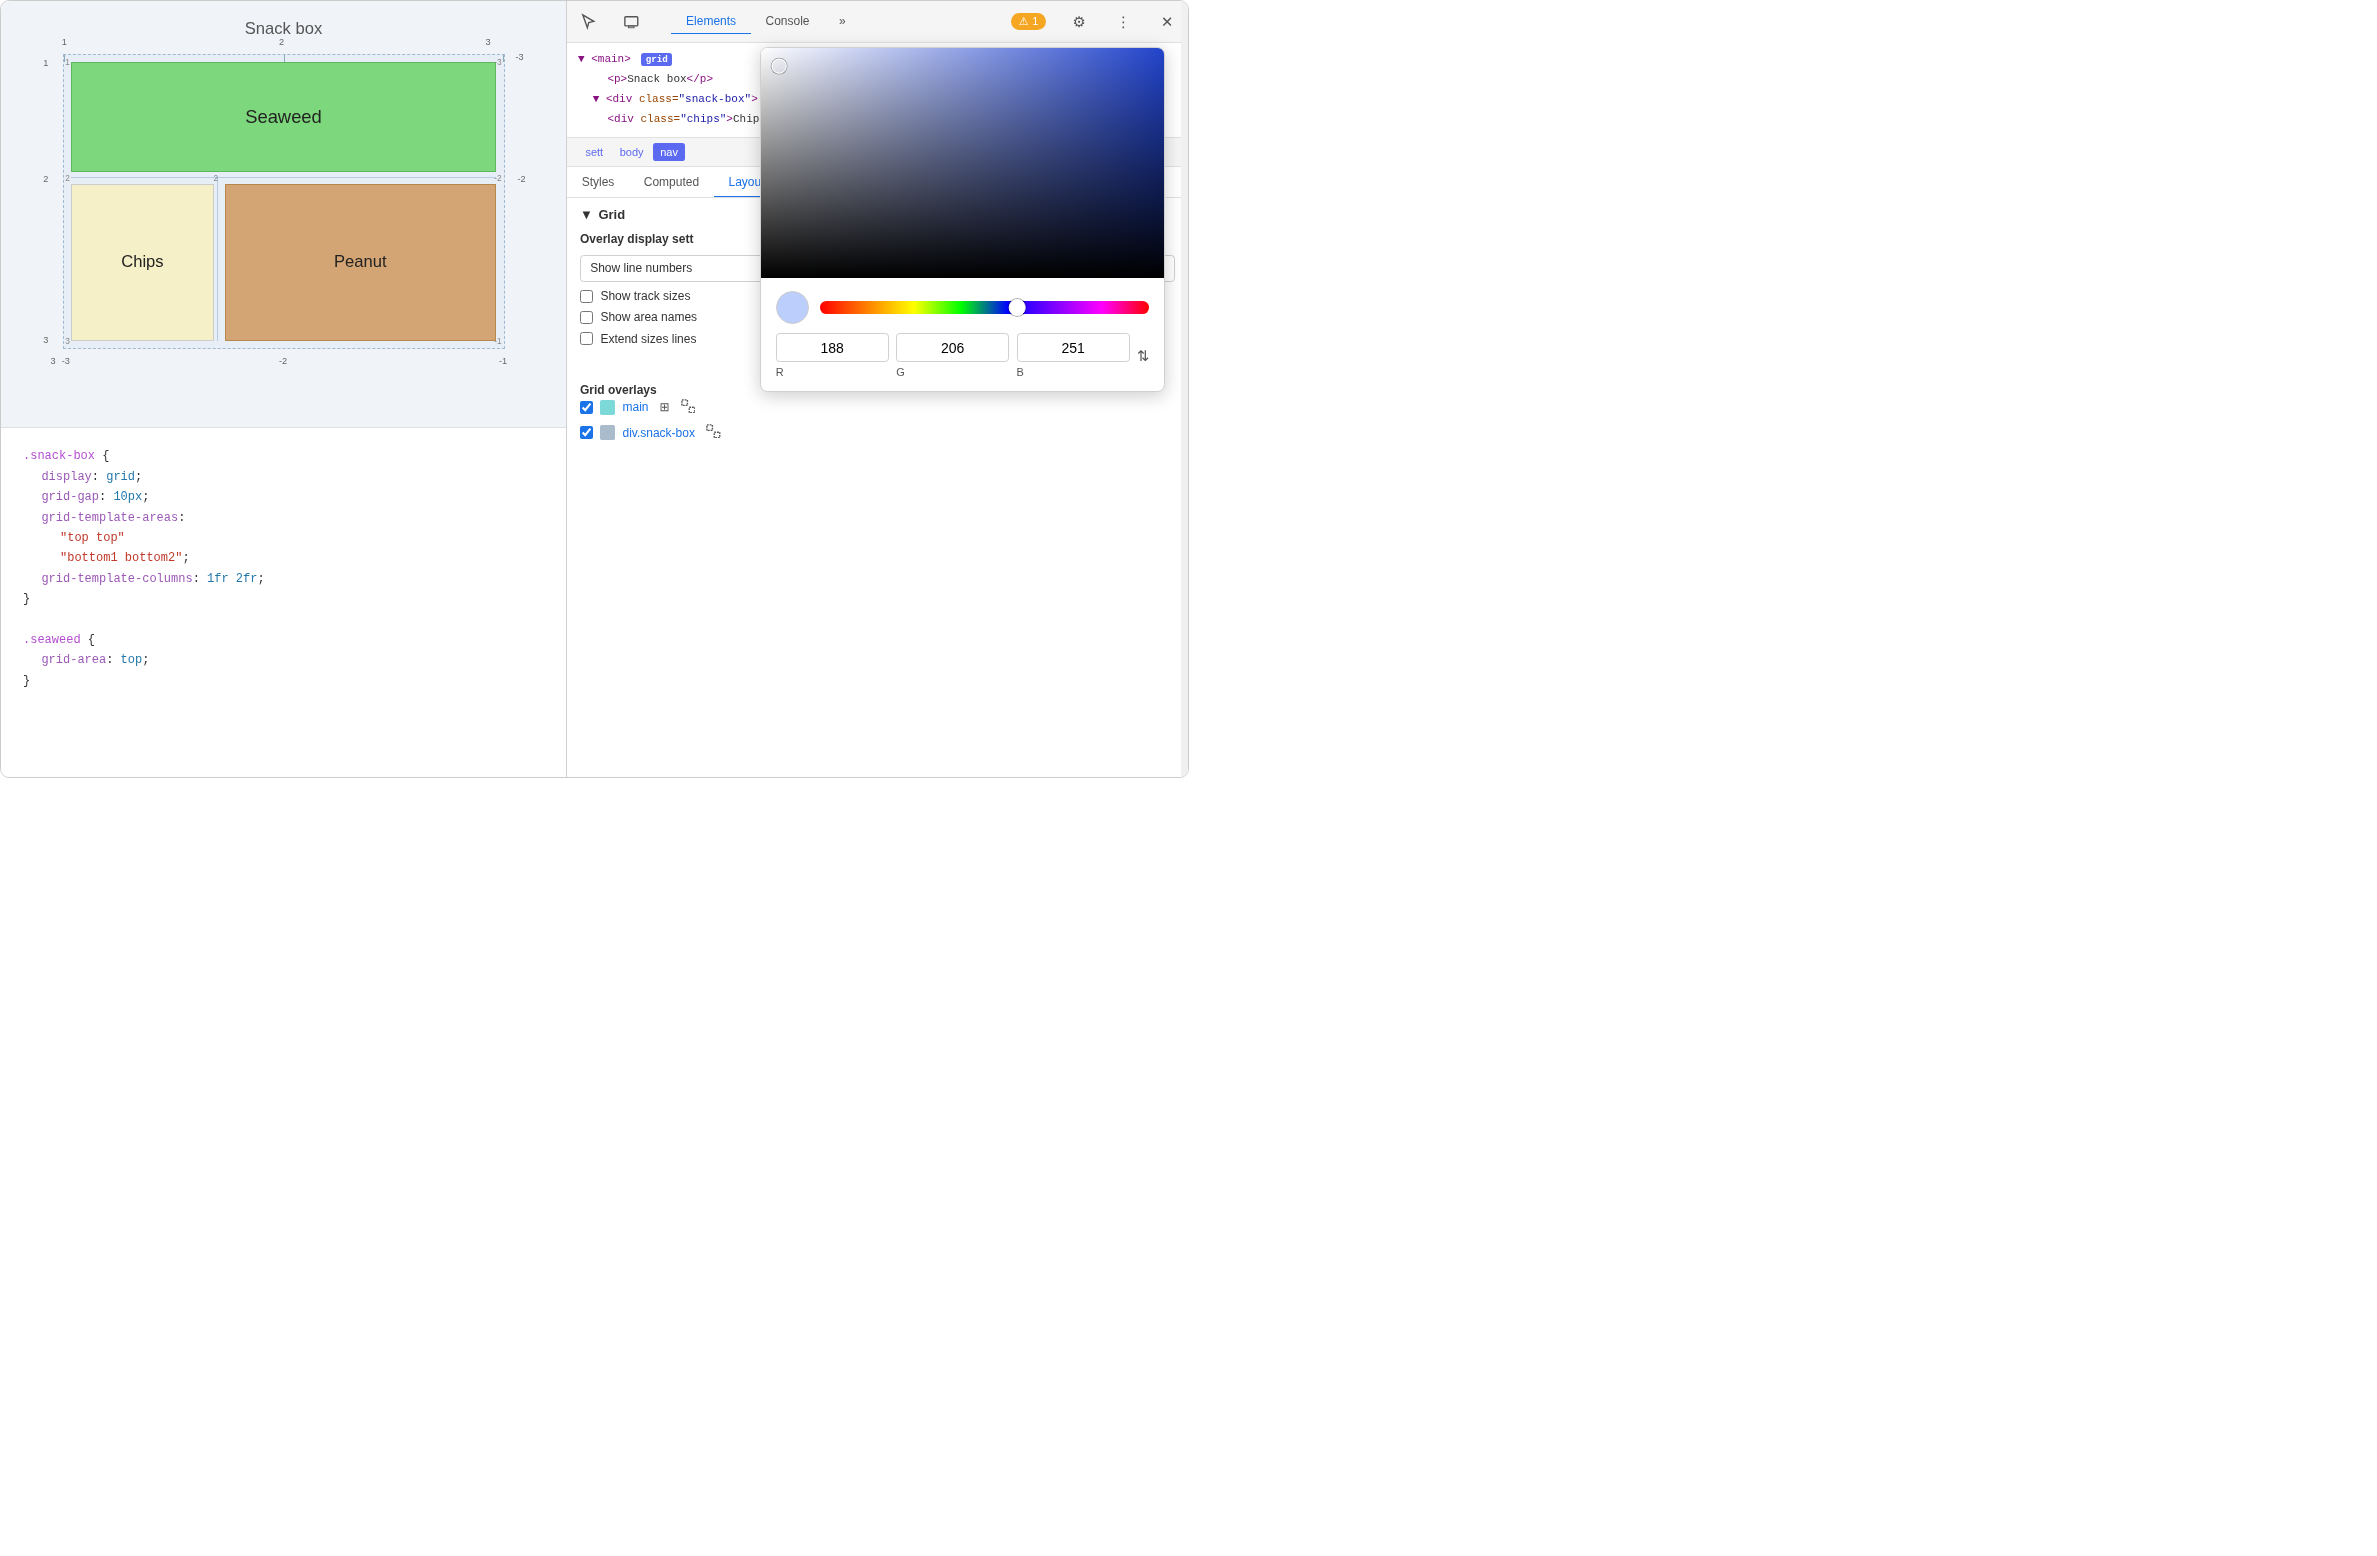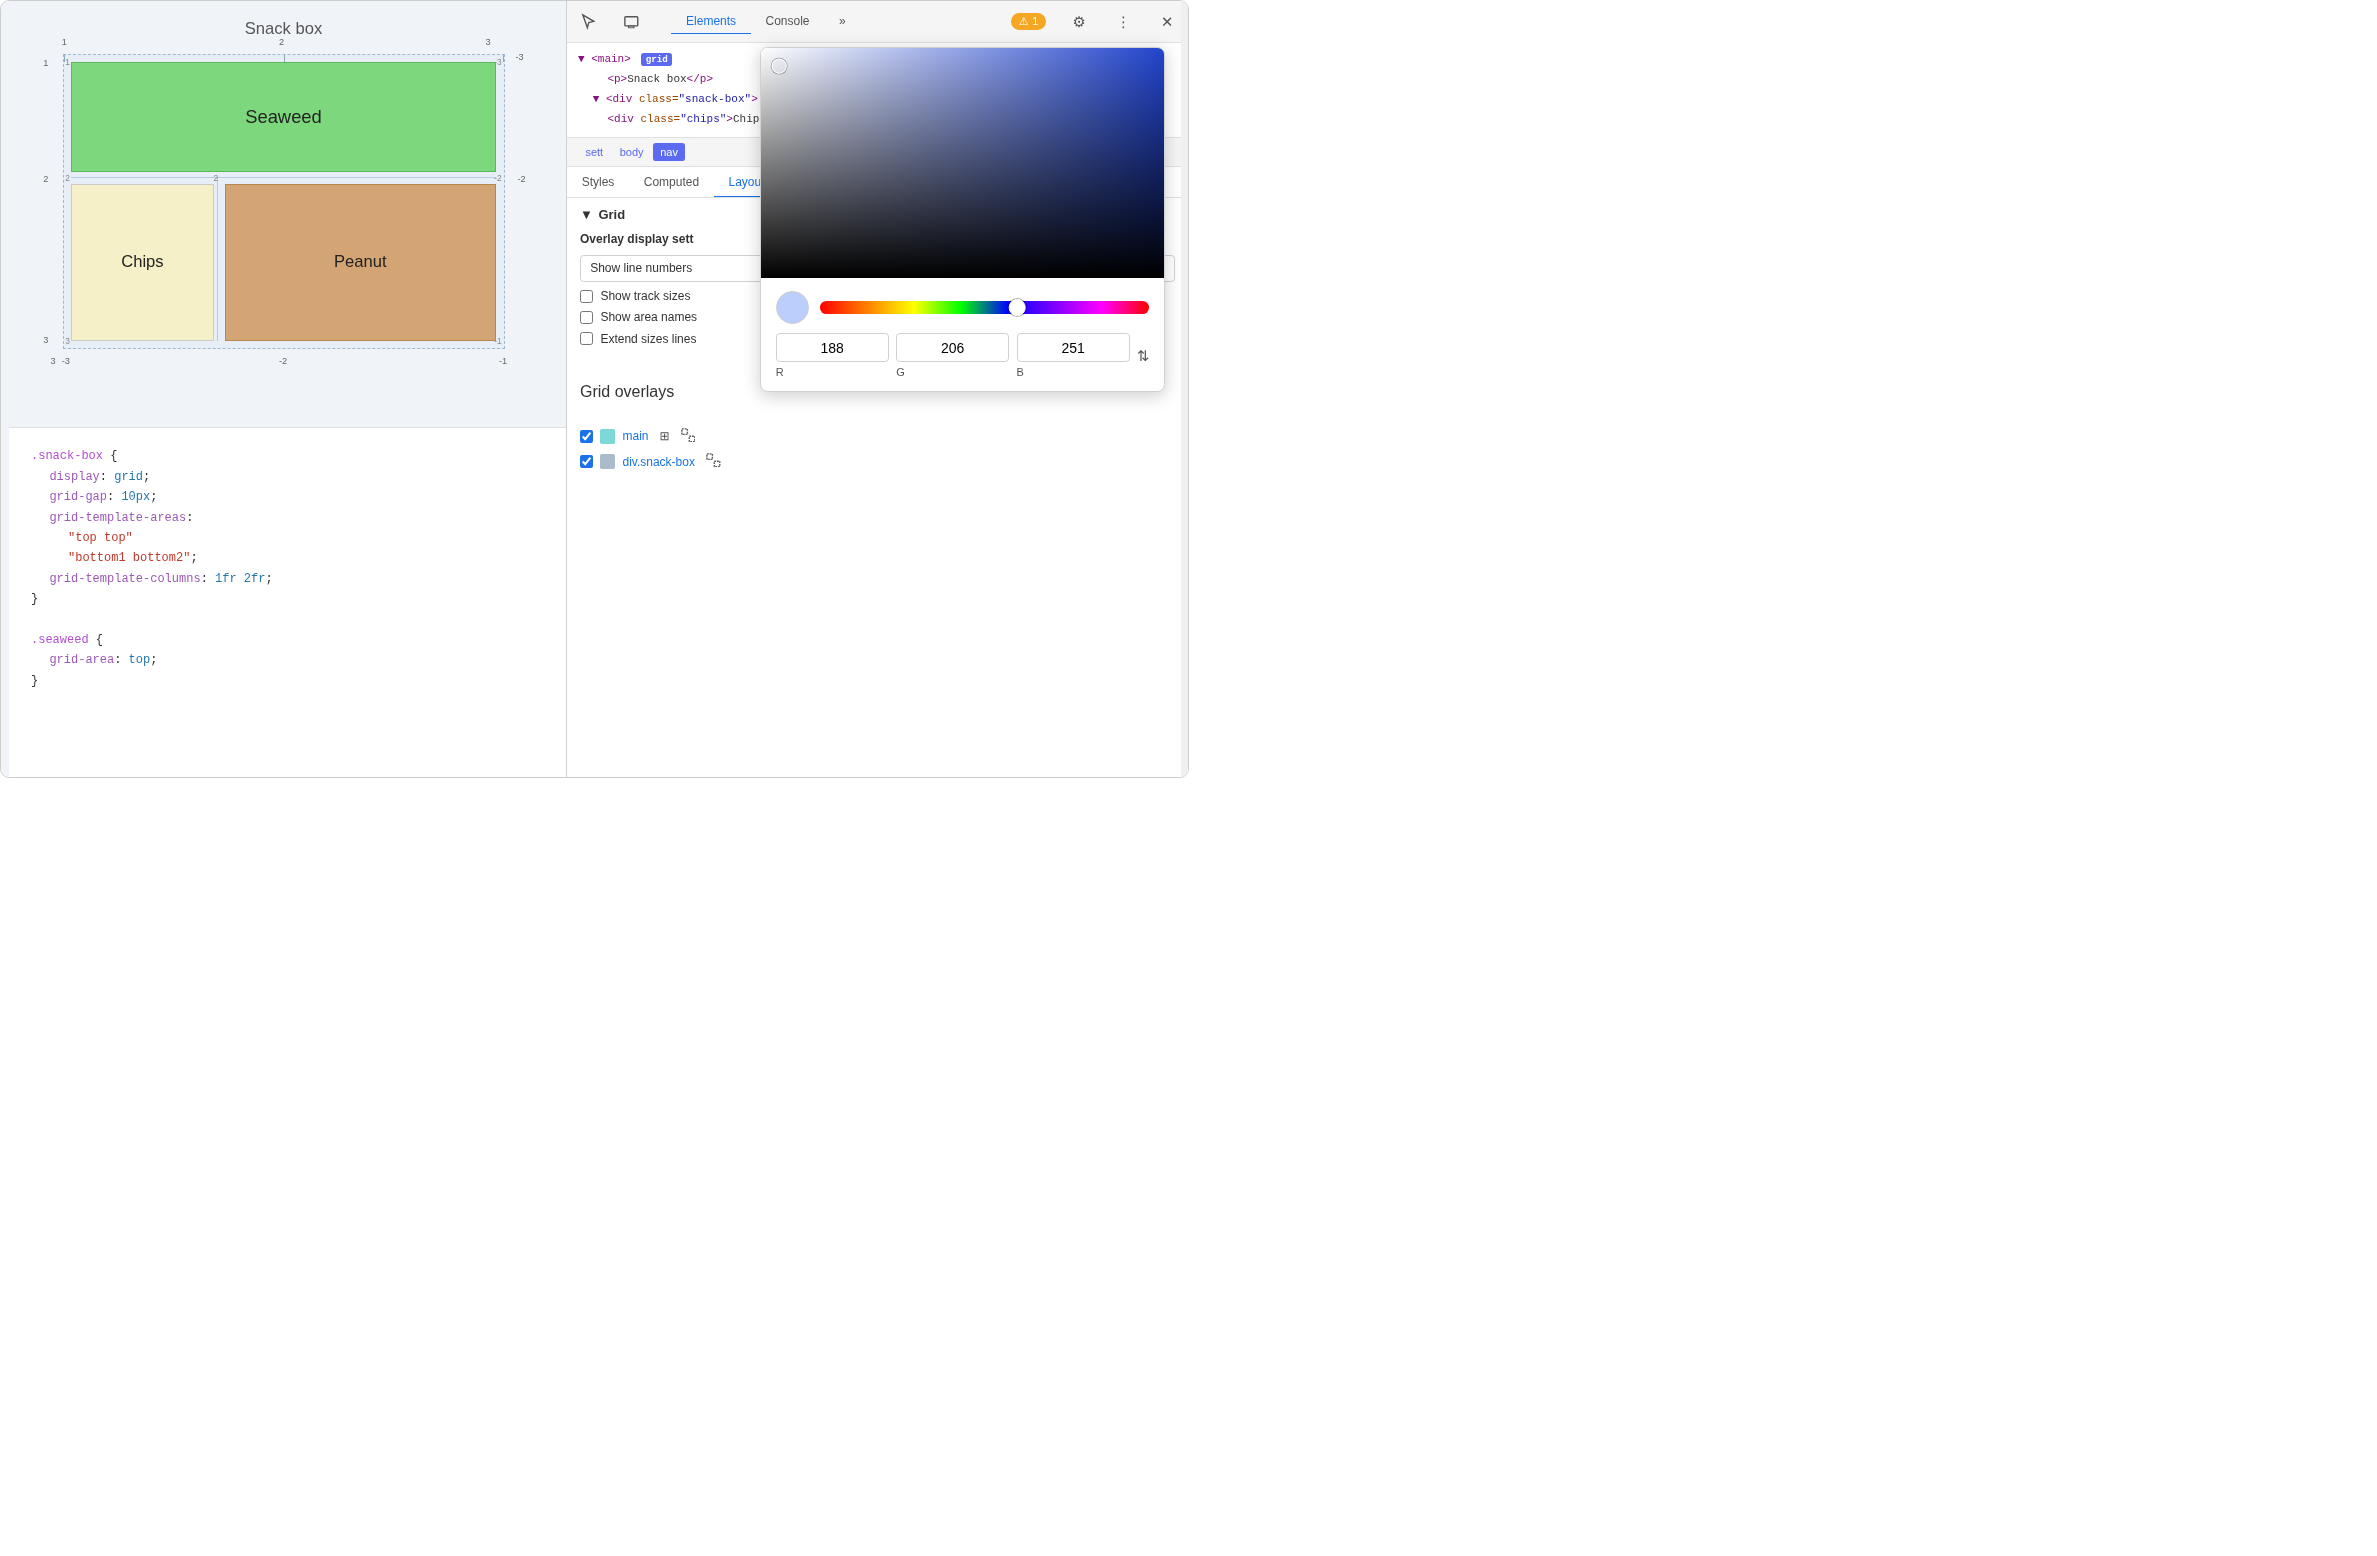--- a/index.html
+++ b/index.html
@@ -415,24 +415,24 @@
       flex-direction: column;
       justify-content: center;
     }
 
     
     .grid-overlays-section {
       padding: 9.2px 13px;
     }
 
     .grid-overlays-title {
-      font-size: 16px;
-      font-weight: 400;
+      font-size: 12px;
+      font-weight: 700;
       color: #333;
-      margin-bottom: 27px;
+      margin-bottom: 2px;
     }
 
     .overlay-row {
       display: flex;
       align-items: center;
       gap: 7.4px;
       margin-bottom: 7.4px;
     }
 
     .overlay-color-box {
@@ -527,21 +527,21 @@
       </div>
 
       <div style="position:absolute;bottom:-16.6px;left:3.7px;font-size:9.2px;color:#666;">-3</div>
       <div style="position:absolute;bottom:-16.6px;left:221px;font-size:9.2px;color:#666;">-2</div>
       <div style="position:absolute;bottom:-16.6px;right:1.8px;font-size:9.2px;color:#666;">-1</div>
       <div style="position:absolute;top:120px;right:-16.6px;font-size:9.2px;color:#666;">-2</div>
       <div style="position:absolute;bottom:-16.6px;left:-7.4px;font-size:9.2px;color:#666;">3</div>
     </div>
   </div>
 
-  <div class="code-panel" style="margin-top:37px;margin-left:8px;">
+  <div class="code-panel" style="margin-top:37px;">
     <div class="code-line"><span class="c-selector">.snack-box</span><span class="c-brace"> {</span></div>
     <div class="code-line"><span style="padding-left:18.4px;display:inline-block;"></span><span class="c-property">display</span><span class="c-colon">: </span><span class="c-value">grid</span><span class="c-semicolon">;</span></div>
     <div class="code-line"><span style="padding-left:18.4px;display:inline-block;"></span><span class="c-property">grid-gap</span><span class="c-colon">: </span><span class="c-value">10px</span><span class="c-semicolon">;</span></div>
     <div class="code-line"><span style="padding-left:18.4px;display:inline-block;"></span><span class="c-property">grid-template-areas</span><span class="c-colon">:</span></div>
     <div class="code-line"><span style="padding-left:37px;display:inline-block;"></span><span class="c-string">"top top"</span></div>
     <div class="code-line"><span style="padding-left:37px;display:inline-block;"></span><span class="c-string">"bottom1 bottom2"</span><span class="c-semicolon">;</span></div>
     <div class="code-line"><span style="padding-left:18.4px;display:inline-block;"></span><span class="c-property">grid-template-columns</span><span class="c-colon">: </span><span class="c-value">1fr 2fr</span><span class="c-semicolon">;</span></div>
     <div class="code-line"><span class="c-brace">}</span></div>
     <div class="code-line">&nbsp;</div>
     <div class="code-line"><span class="c-selector">.seaweed</span><span class="c-brace"> {</span></div>

